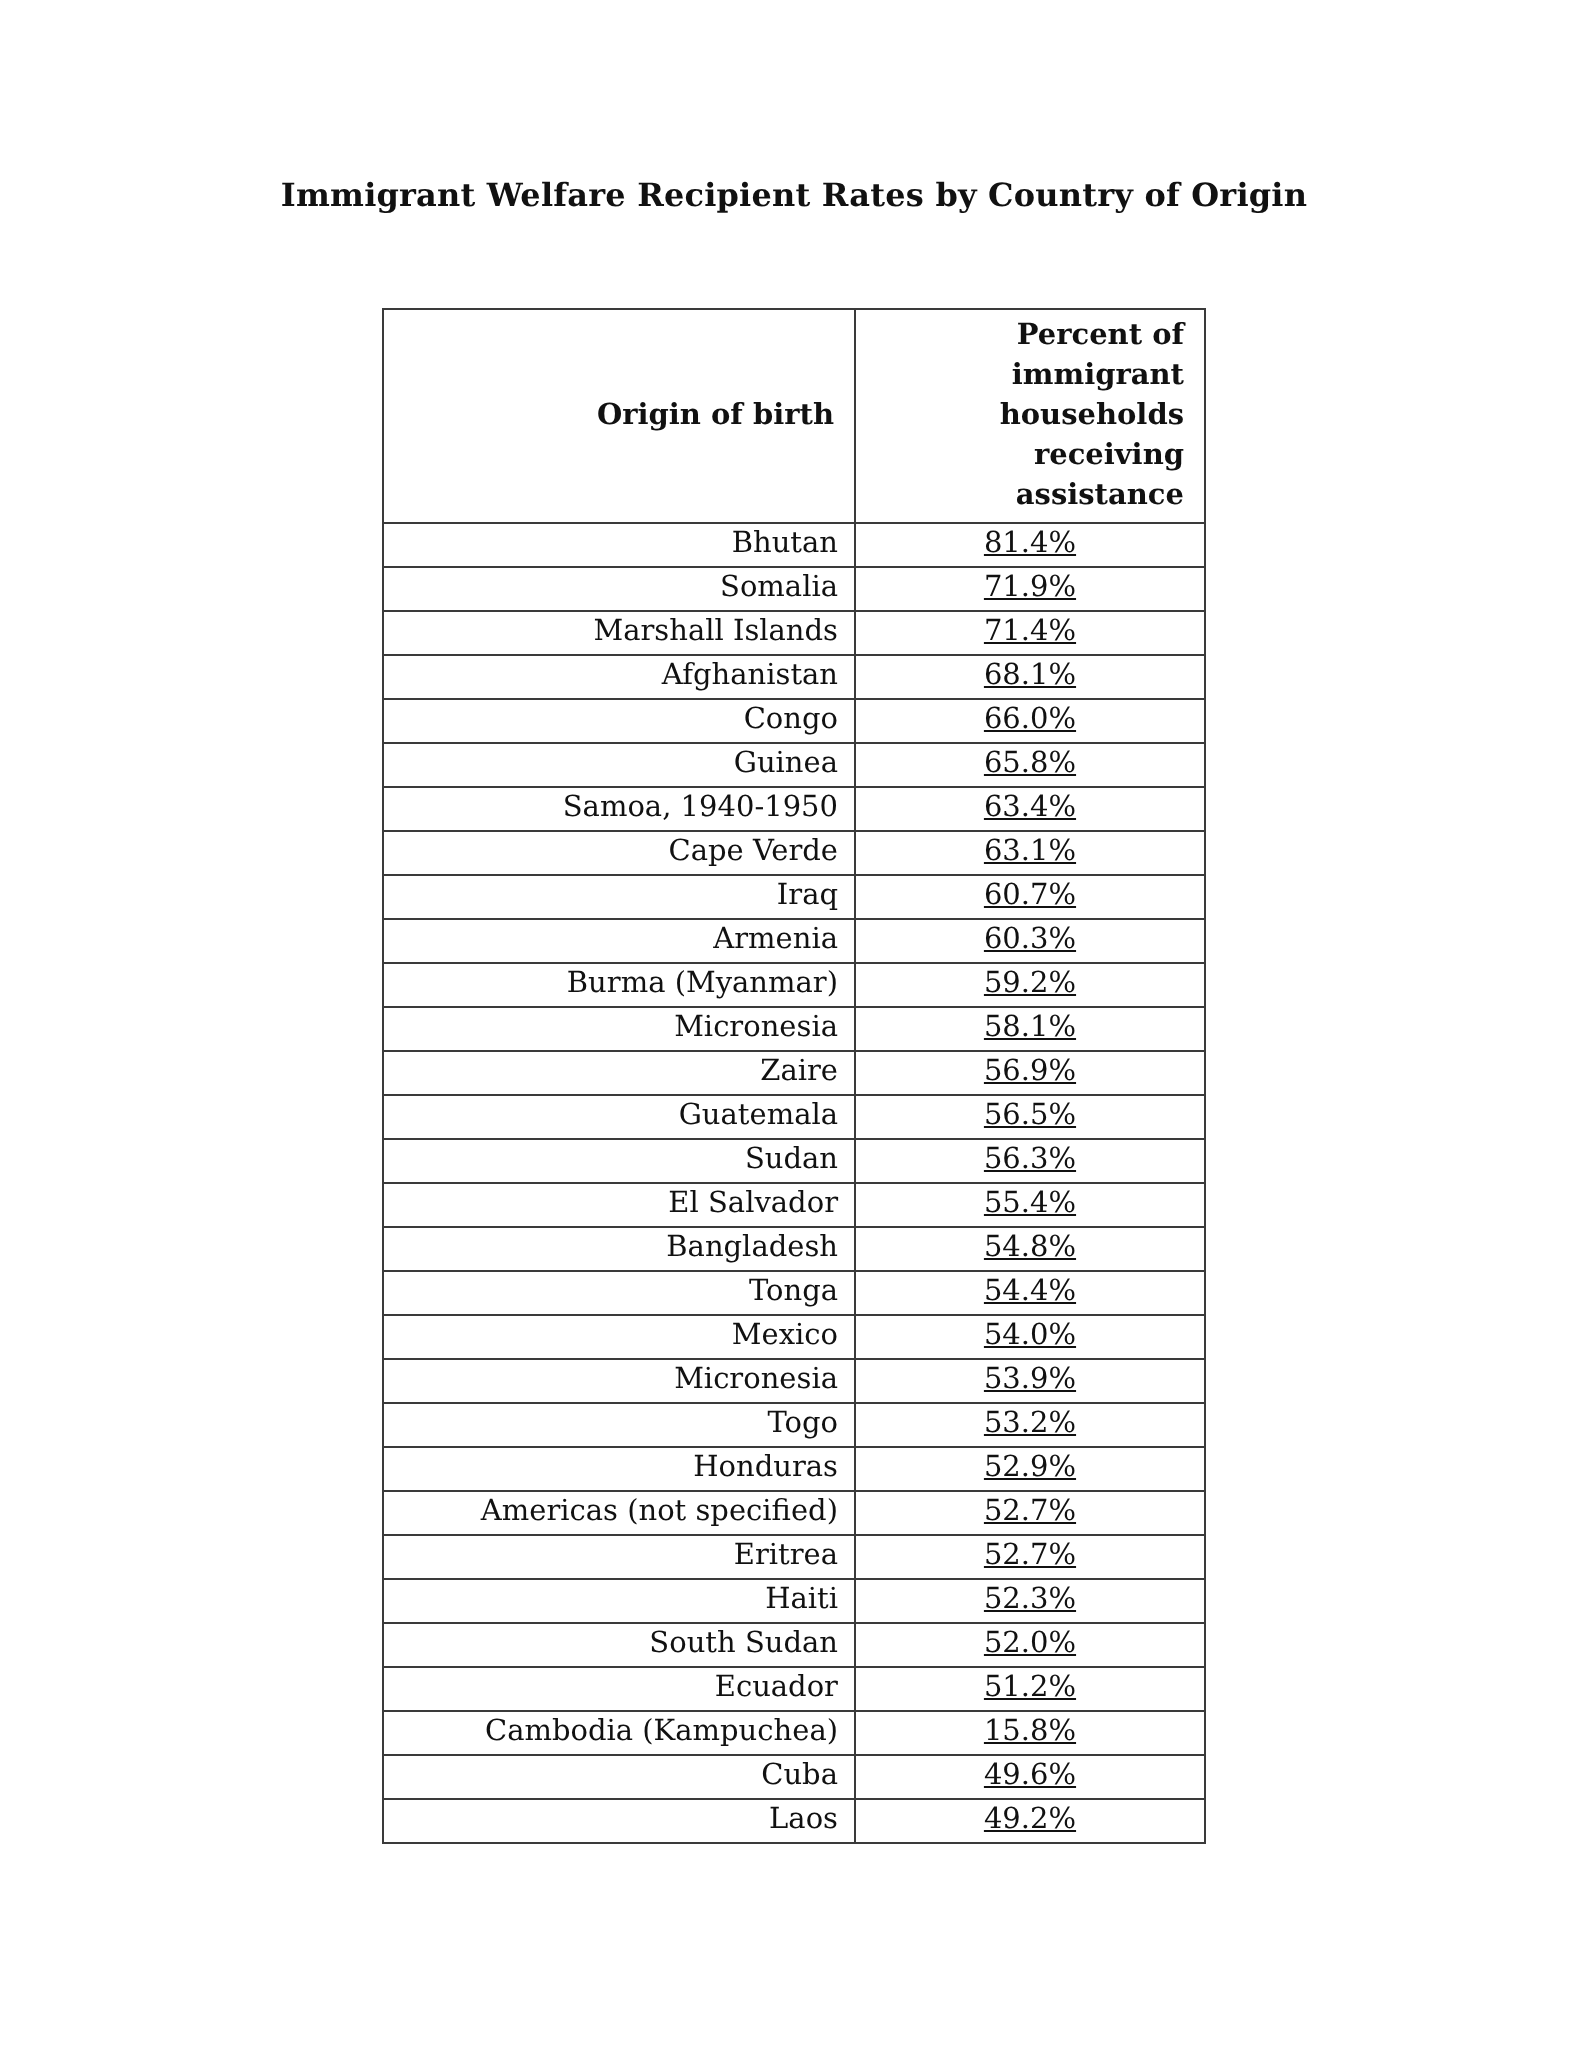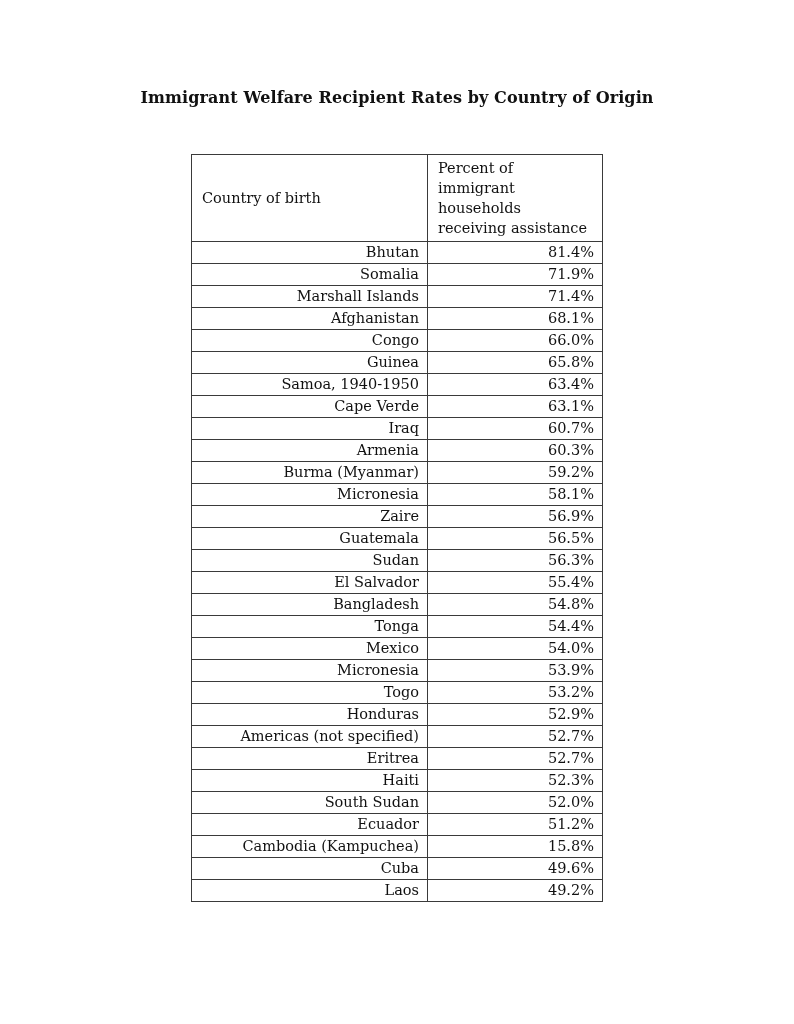--- a/index.html
+++ b/index.html
@@ -37,50 +37,50 @@
     border: 1px solid #3a3a3a;
     box-sizing: border-box;
   }
   table.data-table {
     border: 1.5px solid #333333;
   }
   th.col-country { width: 236px; }
   th.col-percent { width: 175px; }
   table.data-table th {
     font-size: 14.5px;
-    font-weight: normal;
-    text-align: left;
+    font-weight: bold;
+    text-align: right;
     vertical-align: middle;
     line-height: 20px;
     padding: 3px 10px;
     height: 65px;
     color: #111111;
   }
   table.data-table td {
     font-size: 14.5px;
     line-height: 19px;
     padding: 1px 8px;
     height: 22px;
     color: #111111;
     white-space: nowrap;
     overflow: hidden;
   }
   td.cell-country { text-align: right; }
-  td.cell-percent { text-align: right; padding-right: 9px; }
+  td.cell-percent { text-align: center; padding-right: 9px; text-decoration: underline; }
 </style>
 </head>
 <body>
 
 <div class="page">
   <h1 class="title">Immigrant Welfare Recipient Rates by Country of Origin</h1>
 
   <table class="data-table">
     <thead>
       <tr>
-        <th class="col-country">Country of birth</th>
+        <th class="col-country">Origin of birth</th>
         <th class="col-percent">Percent of immigrant households receiving assistance</th>
       </tr>
     </thead>
     <tbody>
         <tr>
           <td class="cell-country">Bhutan</td>
           <td class="cell-percent">81.4%</td>
         </tr>
         <tr>
           <td class="cell-country">Somalia</td>

